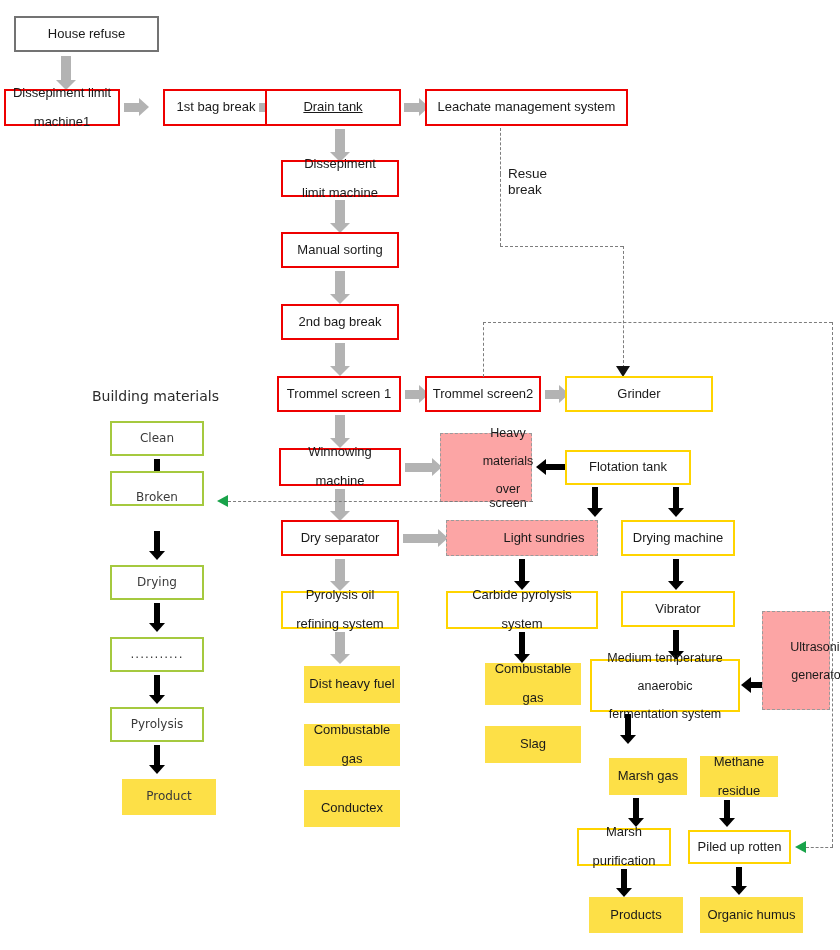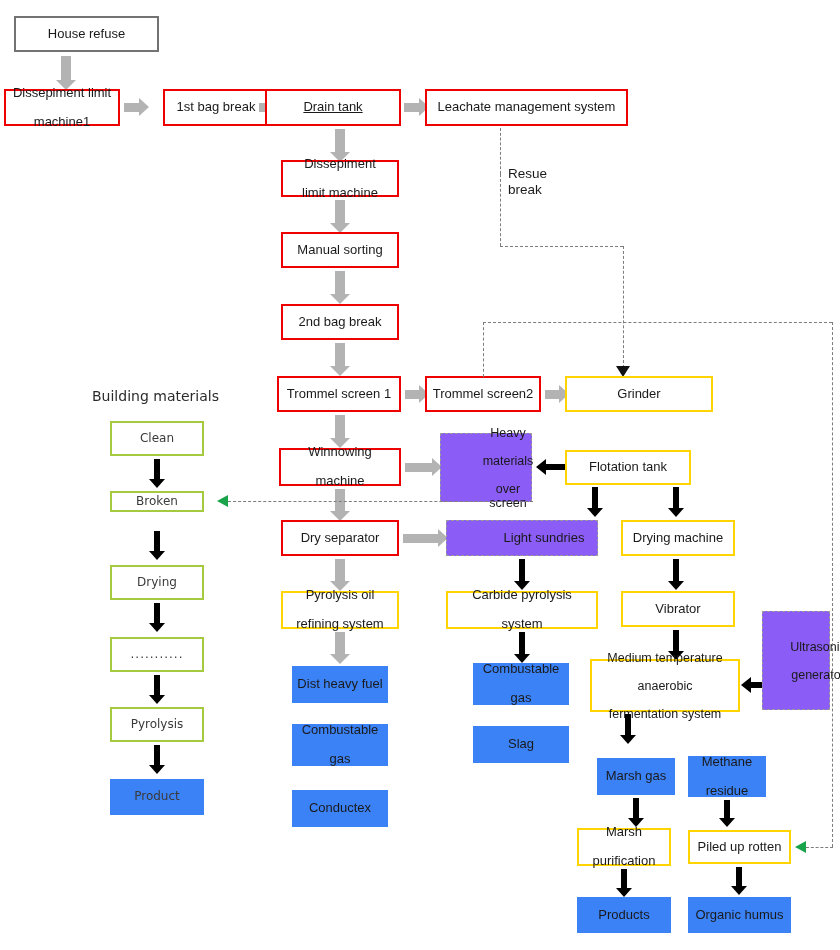--- a/index.html
+++ b/index.html
@@ -10,22 +10,22 @@
   
   .node{position:absolute;box-sizing:border-box;display:flex;align-items:center;
         justify-content:center;text-align:center;line-height:1.12;color:#1a1a1a;
         font-size:13px;background:#ffffff;}
   .node span{display:block;padding:0 3px;}
 
   .b-red{border:2px solid #ee0000;}
   .b-green{border:2px solid #737373;}
   .b-yellow{border:2px solid #ffd400;}
   .b-olive{border:2px solid #a5c93f;}
-  .b-dash{border:1px dashed #9a9a9a;background:#8b5cf6;padding-left:44px;}
-  .fill-olive{background:#3b82f6;border:none;}
+  .b-dash{border:1px dashed #9a9a9a;background:#fca5a5;padding-left:44px;}
+  .fill-olive{background:#fde047;border:none;margin-left:12px;}
 
   
   .altfont{font-family:"DejaVu Sans",sans-serif;font-size:12px;color:#3a3a3a;}
 
   
   .label{position:absolute;font-size:13.5px;color:#1a1a1a;line-height:1.15;}
   .label.alt{font-family:"DejaVu Sans",sans-serif;font-size:14px;color:#2b2b2b;}
 
   
   .ar{position:absolute;}
@@ -268,21 +268,21 @@
   <div class="dl-h" style="left:228px;top:501px;width:305px;"></div>
   <div class="head-grn-left" style="left:217px;top:495px;"></div>
 
   <div class="label alt" style="left:92px;top:388px;">Building materials</div>
 
   <div class="node b-olive altfont" style="left:110px;top:421px;width:94px;height:35px;">
     <span>Clean</span>
   </div>
   <div class="ar ar-v-blk" style="left:154px;top:459px;height:21px;"></div>
 
-  <div class="node b-olive altfont" style="left:110px;top:491px;width:94px;height:21px;">
+  <div class="node b-olive altfont" style="left:110px;top:471px;width:94px;height:35px;align-items:flex-end;">
     <span>Broken</span>
   </div>
   <div class="ar ar-v-blk" style="left:154px;top:531px;height:21px;"></div>
 
   <div class="node b-olive altfont" style="left:110px;top:565px;width:94px;height:35px;">
     <span>Drying</span>
   </div>
   <div class="ar ar-v-blk" style="left:154px;top:603px;height:21px;"></div>
 
   <div class="node b-olive altfont" style="left:110px;top:637px;width:94px;height:35px;letter-spacing:1px;">

